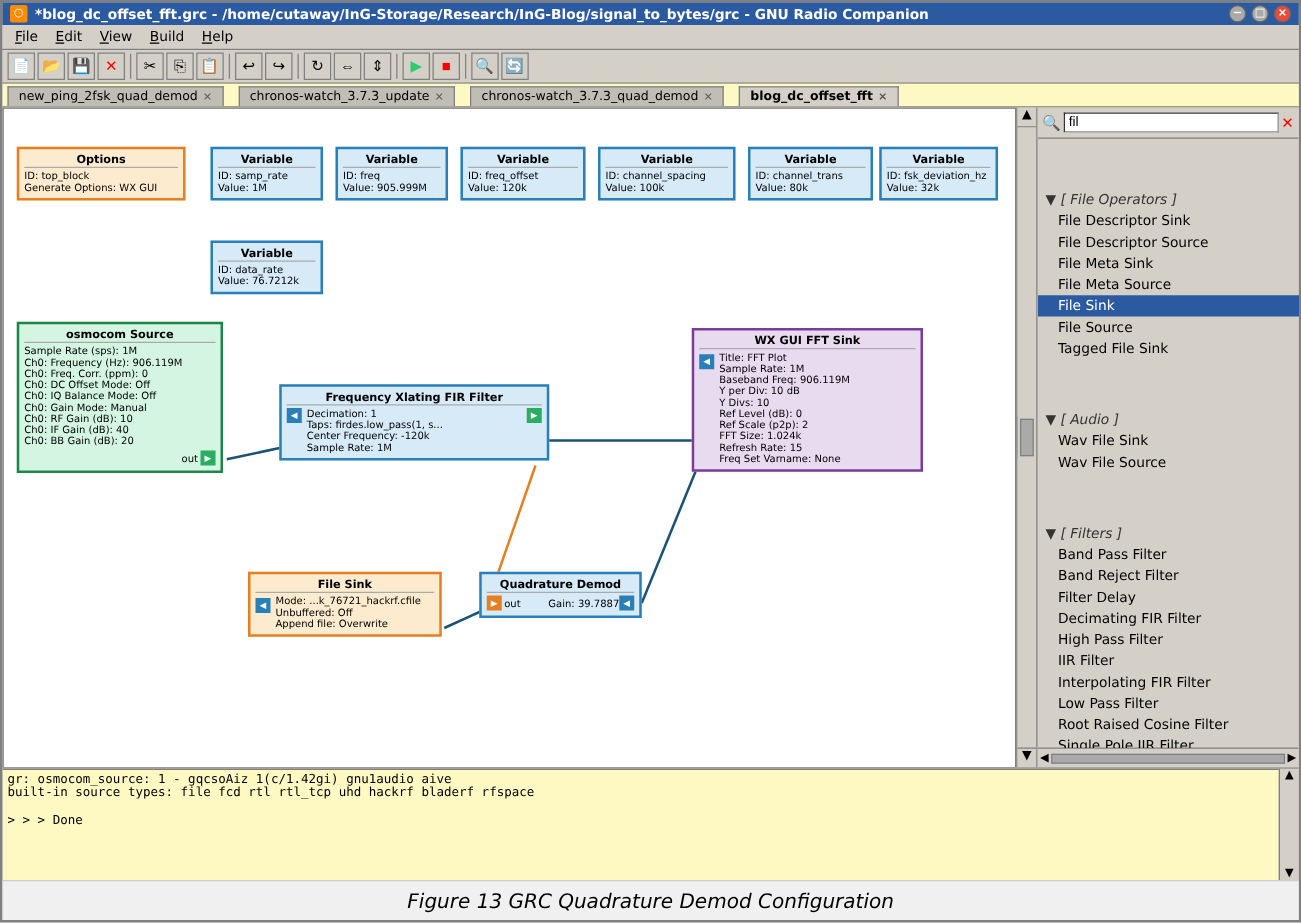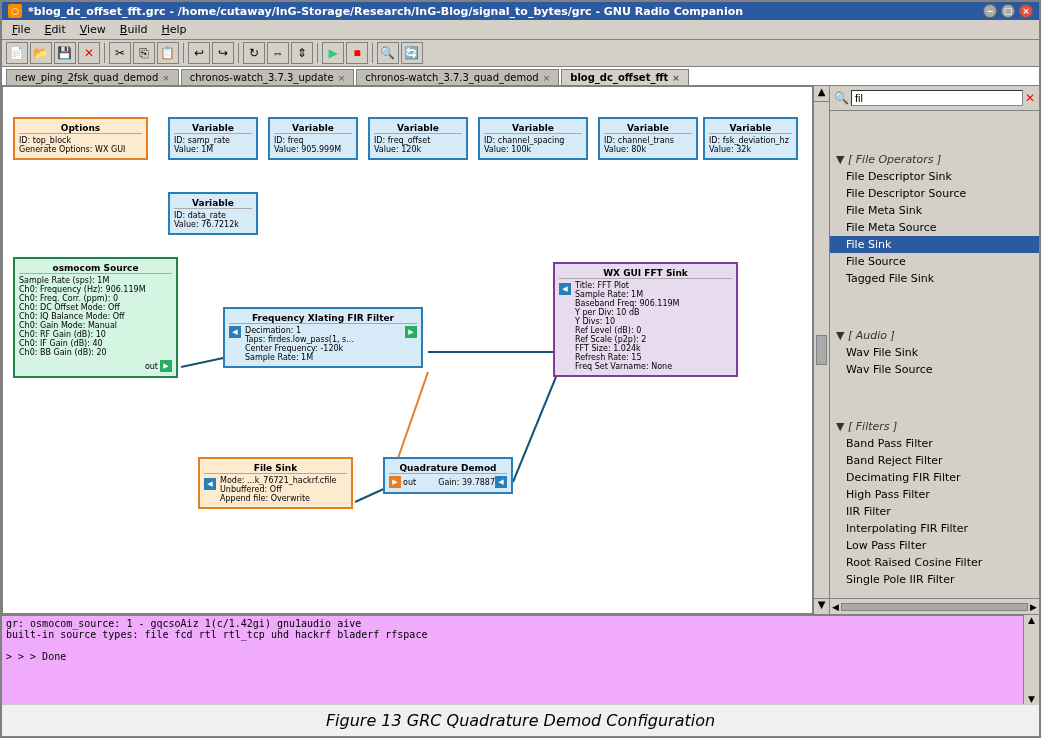--- a/index.html
+++ b/index.html
@@ -18,21 +18,21 @@
     .menubar { background: #d4d0c8; padding: 2px 4px; display: flex; gap: 2px; border-bottom: 1px solid #808080; }
     .menubar-item { padding: 1px 6px; font-size: 11px; cursor: pointer; }
     .menubar-item u { text-decoration: underline; }
 
     
     .toolbar { background: #d4d0c8; padding: 2px 4px; display: flex; gap: 2px; align-items: center; border-bottom: 1px solid #808080; flex-wrap: wrap; }
     .toolbar-btn { width: 22px; height: 22px; background: #d4d0c8; border: 1px solid #808080; display: inline-flex; align-items: center; justify-content: center; cursor: pointer; font-size: 12px; }
     .toolbar-sep { width: 1px; height: 20px; background: #808080; margin: 0 2px; }
 
     
-    .tabs { background: #ffffff; display: flex; padding: 2px 4px 0; gap: 2px; border-bottom: 1px solid #808080; }
+    .tabs { background: #fef9c3; display: flex; padding: 2px 4px 0; gap: 12px; border-bottom: 1px solid #808080; }
     .tab { padding: 2px 8px; background: #c0bdb5; border: 1px solid #808080; border-bottom: none; font-size: 10px; cursor: pointer; display: flex; align-items: center; gap: 4px; }
     .tab.active { background: #d4d0c8; font-weight: bold; }
     .tab-close { font-size: 9px; color: #555; cursor: pointer; }
 
     
     .main-content { display: flex; flex: 1; overflow: hidden; }
 
     
     .canvas-area { flex: 1; background: #ffffff; overflow: auto; position: relative; border: 1px solid #808080; }
     .canvas-inner { width: 820px; min-height: 570px; position: relative; padding: 10px; }
@@ -42,21 +42,21 @@
     .sidebar-search { padding: 4px; background: #d4d0c8; border-bottom: 1px solid #808080; display: flex; align-items: center; gap: 2px; }
     .sidebar-search input { width: 100%; padding: 1px 4px; font-size: 11px; background: white; border: 1px inset #808080; }
     .sidebar-search-icon { font-size: 12px; }
     .sidebar-close { color: red; font-weight: bold; font-size: 12px; cursor: pointer; }
     .sidebar-tree { flex: 1; overflow-y: auto; font-size: 11px; }
     .tree-category { padding: 2px 6px; font-style: italic; color: #333; margin-top: 40px; }
     .tree-item { padding: 2px 16px; cursor: pointer; white-space: nowrap; }
     .tree-item.selected { background: #2c5aa0; color: white; }
 
     
-    .console-area { height: 90px; background: #f0abfc; border-top: 1px solid #808080; overflow-y: auto; padding: 2px 4px; font-family: monospace; font-size: 10px; color: #000; }
+    .console-area { height: 90px; background: #fef9c3; border-top: 1px solid #808080; overflow-y: auto; padding: 2px 4px; font-family: monospace; font-size: 10px; color: #000; }
 
     
     .sidebar-tree::-webkit-scrollbar { width: 8px; }
     .sidebar-tree::-webkit-scrollbar-track { background: #d4d0c8; }
     .sidebar-tree::-webkit-scrollbar-thumb { background: #888; border: 1px solid #666; }
 
     
     .block { position: absolute; border: 2px solid #1a5276; background: #d6eaf8; font-size: 9px; padding: 4px; min-width: 80px; }
     .block-title { font-weight: bold; font-size: 9px; text-align: center; margin-bottom: 2px; border-bottom: 1px solid #aaa; }
     .block-label { font-size: 8px; }
@@ -72,21 +72,21 @@
 
     .block-osmocom { left: 10px; top: 170px; width: 165px; background: #d5f5e3; border-color: #1e8449; }
     .block-options { left: 10px; top: 30px; width: 135px; background: #fdebd0; border-color: #e67e22; }
     .block-var1 { left: 165px; top: 30px; width: 90px; background: #d6eaf8; border-color: #2980b9; }
     .block-var2 { left: 265px; top: 30px; width: 90px; background: #d6eaf8; border-color: #2980b9; }
     .block-var3 { left: 365px; top: 30px; width: 100px; background: #d6eaf8; border-color: #2980b9; }
     .block-var4 { left: 475px; top: 30px; width: 110px; background: #d6eaf8; border-color: #2980b9; }
     .block-var5 { left: 595px; top: 30px; width: 100px; background: #d6eaf8; border-color: #2980b9; }
     .block-var6 { left: 700px; top: 30px; width: 95px; background: #d6eaf8; border-color: #2980b9; }
     .block-var7 { left: 165px; top: 105px; width: 90px; background: #d6eaf8; border-color: #2980b9; }
-    .block-fir { left: 220px; top: 220px; width: 200px; background: #d6eaf8; border-color: #2980b9; }
+    .block-fir { left: 220px; top: 220px; width: 216px; background: #d6eaf8; border-color: #2980b9; }
     .block-filesink { left: 195px; top: 370px; width: 155px; background: #fdebd0; border-color: #e67e22; }
     .block-quaddemod { left: 380px; top: 370px; width: 130px; background: #d6eaf8; border-color: #2980b9; }
     .block-wxgui { left: 550px; top: 175px; width: 185px; background: #e8daef; border-color: #7d3c98; }
     .port-box { width: 12px; height: 12px; display: inline-flex; align-items: center; justify-content: center; font-size: 7px; color: white; font-weight: bold; }
     .port-blue { background: #2980b9; }
     .port-green { background: #27ae60; }
   </style>
 </head>
 <body>
 
@@ -330,20 +330,21 @@
             <div class="tree-item">File Source</div>
             <div class="tree-item">Tagged File Sink</div>
 
             <div class="tree-category">▼ [ Audio ]</div>
             <div class="tree-item">Wav File Sink</div>
             <div class="tree-item">Wav File Source</div>
 
             <div class="tree-category">▼ [ Filters ]</div>
             <div class="tree-item">Band Pass Filter</div>
             <div class="tree-item">Band Reject Filter</div>
+            <div class="tree-item">Filter Delay</div>
             <div class="tree-item">Decimating FIR Filter</div>
             <div class="tree-item">High Pass Filter</div>
             <div class="tree-item">IIR Filter</div>
             <div class="tree-item">Interpolating FIR Filter</div>
             <div class="tree-item">Low Pass Filter</div>
             <div class="tree-item">Root Raised Cosine Filter</div>
             <div class="tree-item">Single Pole IIR Filter</div>
           </div>
 
           <div style="height:16px; background:#d4d0c8; border-top:1px solid #808080; display:flex; align-items:center; justify-content:space-between; padding:0 2px;">

